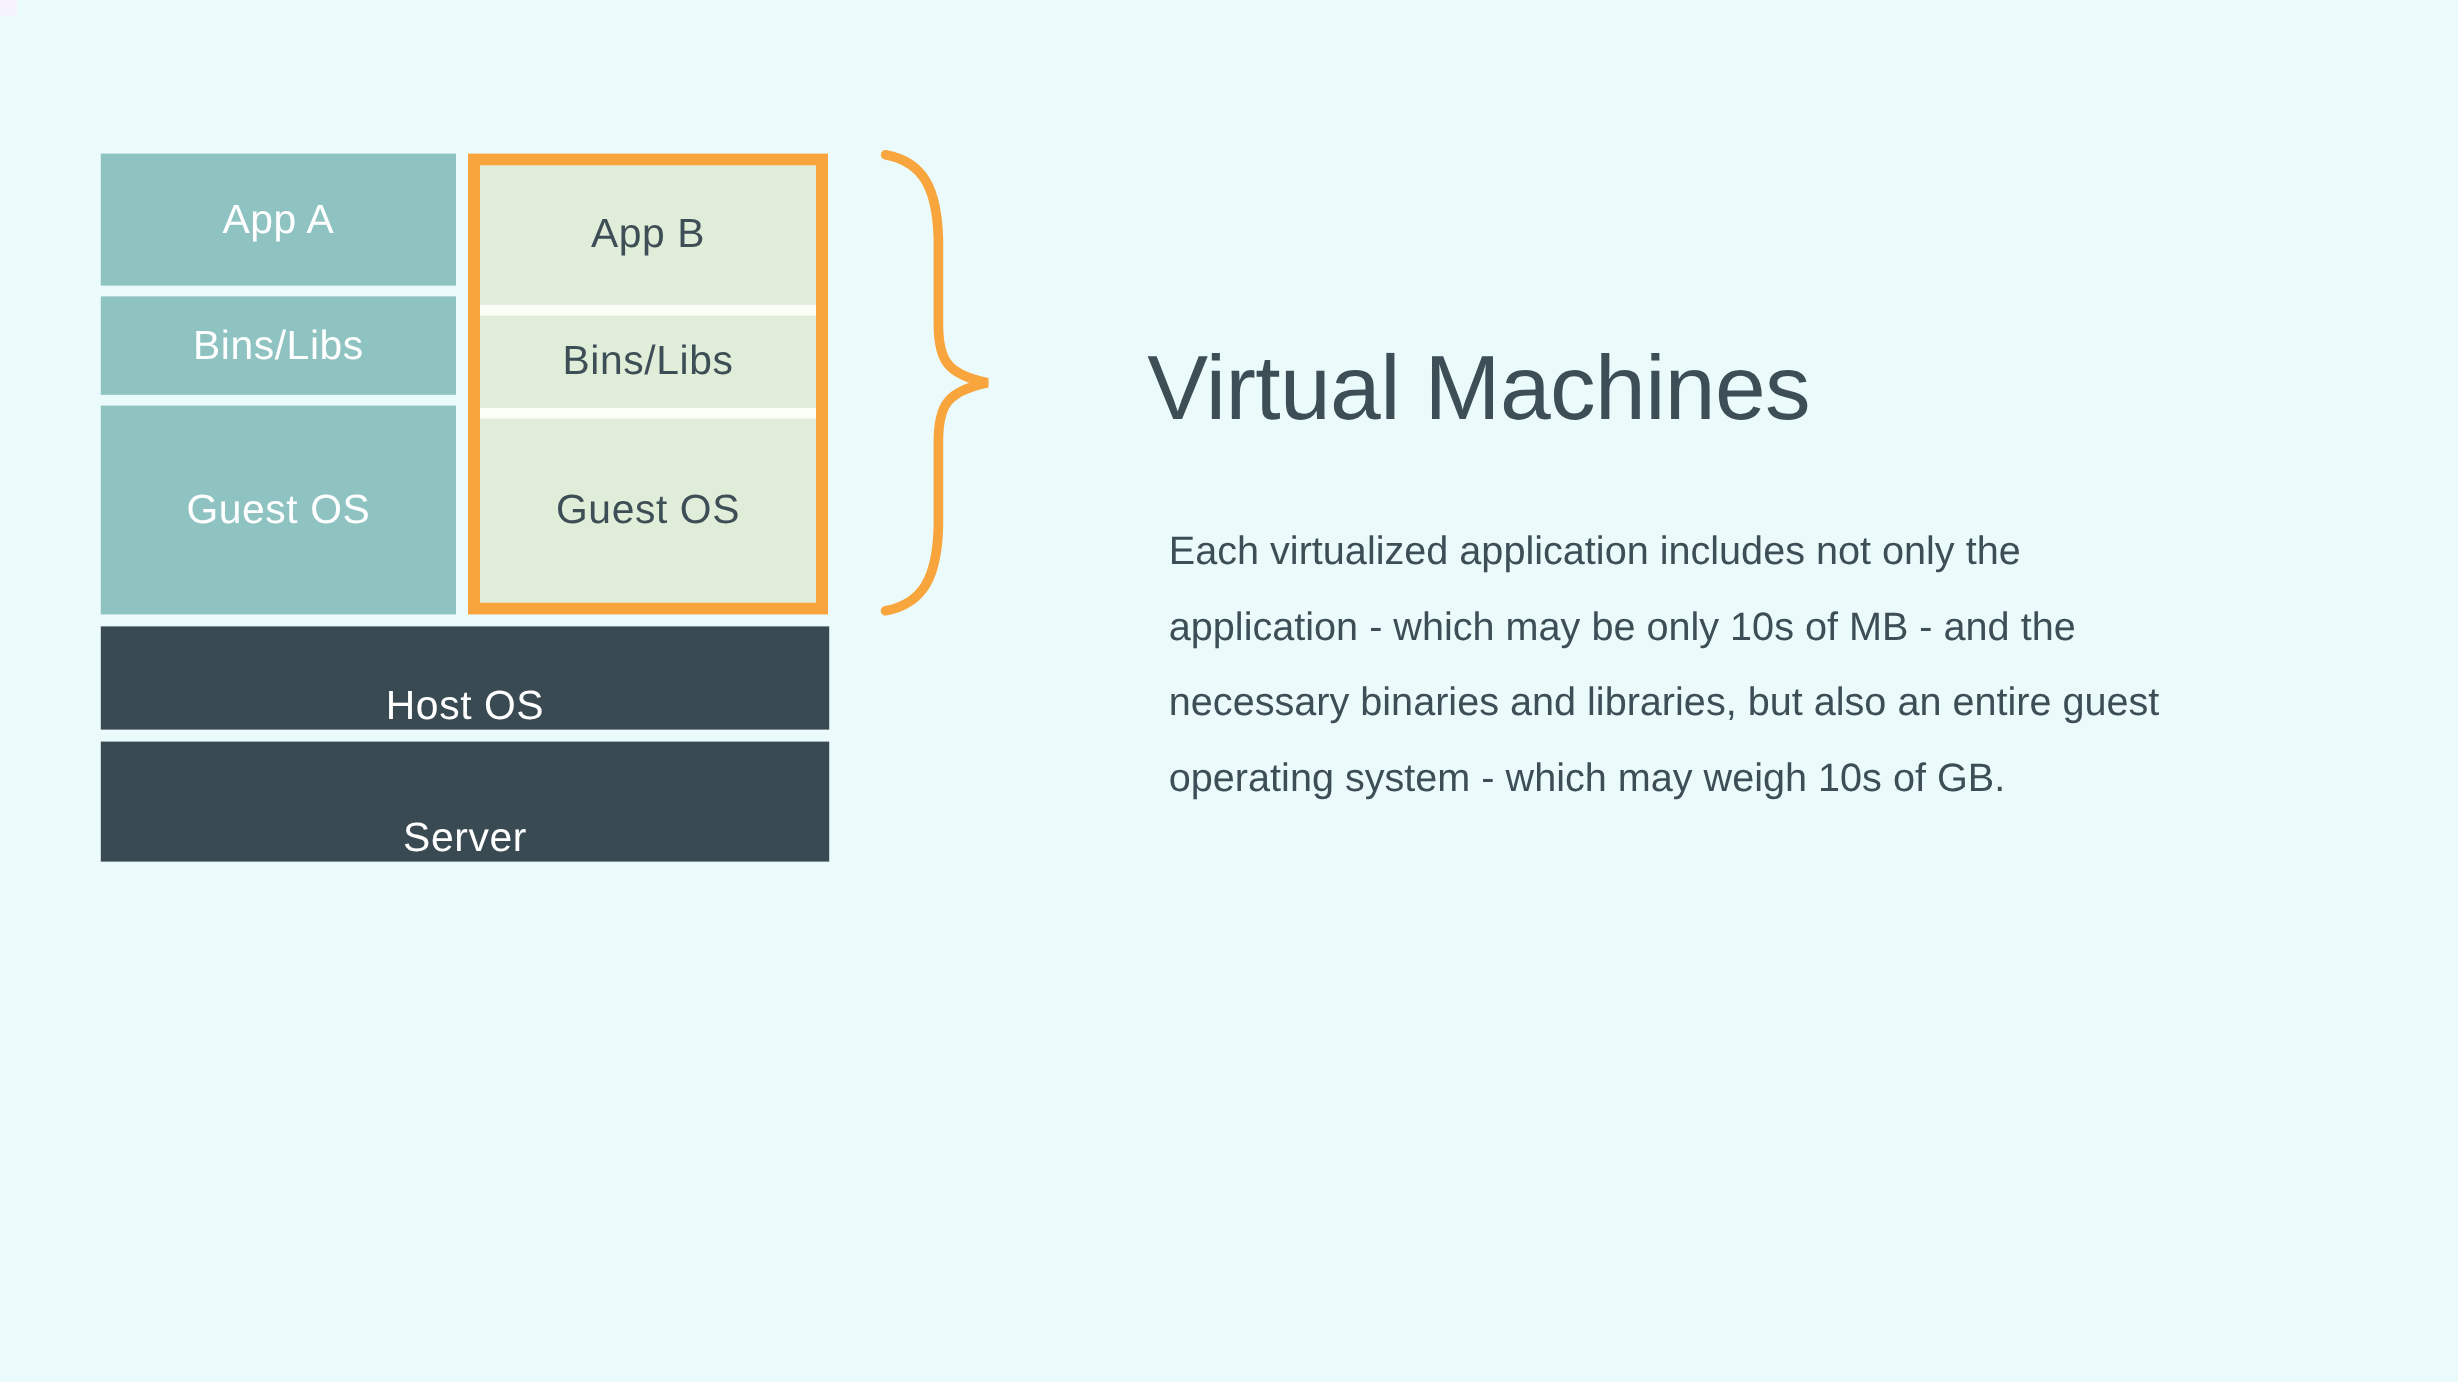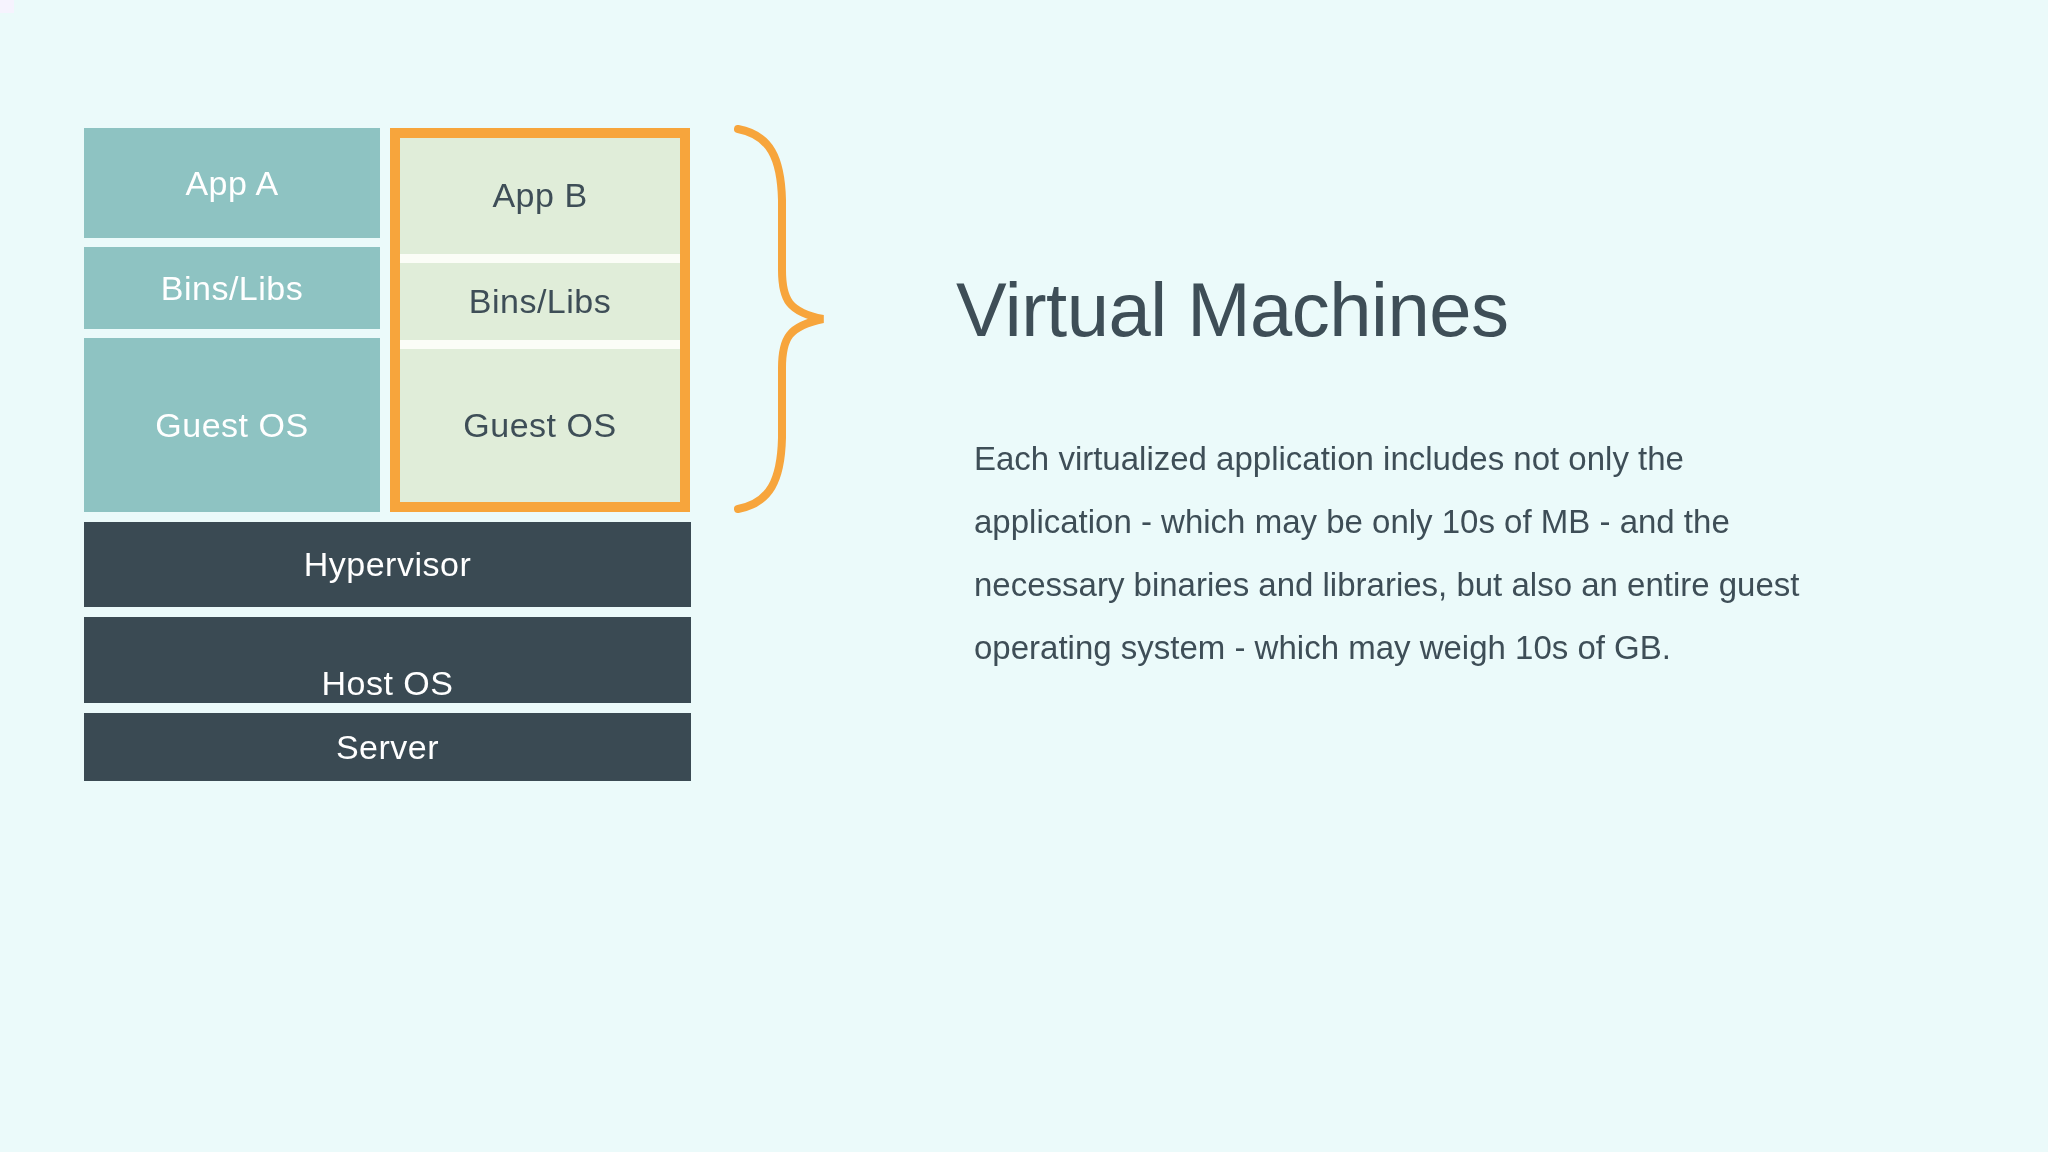--- a/index.html
+++ b/index.html
@@ -41,32 +41,32 @@
   .vm-col-b .b2 { height: 82px; }
   .vm-col-b .b3 { height: 164px; }
 
   .infra {
     position: absolute; left: 84px; top: 522px; width: 607px;
     display: flex; flex-direction: column; gap: 10px;
   }
   .dark-block { background: var(--dark, #3a4a53); color: var(--label-light, #fff); }
   .infra .b1 { height: 85px; }
   .infra .b2 { height: 86px; align-items: flex-end; }
-  .infra .b3 { height: 68px; }
+  .infra .b3 { height: 100px; align-items: flex-end; }
 
   
   .brace { position: absolute; left: 726px; top: 120px; }
   .brace path {
     fill: none; stroke: var(--orange, #f7a53c);
     stroke-width: 8px; stroke-linecap: round;
   }
 
   
   .callout-title {
-    position: absolute; left: 956px; top: 272px; margin: 0;
+    position: absolute; left: 956px; top: 286px; margin: 0;
     font-size: 76px; font-weight: 300; line-height: 1;
     letter-spacing: -0.5px; color: var(--ink, #3e4e57);
   }
   .callout-desc {
     position: absolute; left: 958px; top: 411px; margin: 16px;
     width: 1000px; font-size: 33px; line-height: 63px;
     color: var(--ink, #3e4e57); white-space: pre-line;
   }
 </style>
 </head>
@@ -94,23 +94,20 @@
     </div>
     <div class="block green-block b2">
       <span>Bins/Libs</span>
     </div>
     <div class="block green-block b3">
       <span>Guest OS</span>
     </div>
   </div>
 
   <div class="infra">
-    <div class="block dark-block b1">
-      <span>Hypervisor</span>
-    </div>
     <div class="block dark-block b2">
       <span>Host OS</span>
     </div>
     <div class="block dark-block b3">
       <span>Server</span>
     </div>
   </div>
 
   <svg class="brace" width="112" height="398" viewBox="0 0 112 398" aria-hidden="true">
     <path d="M 12 9

